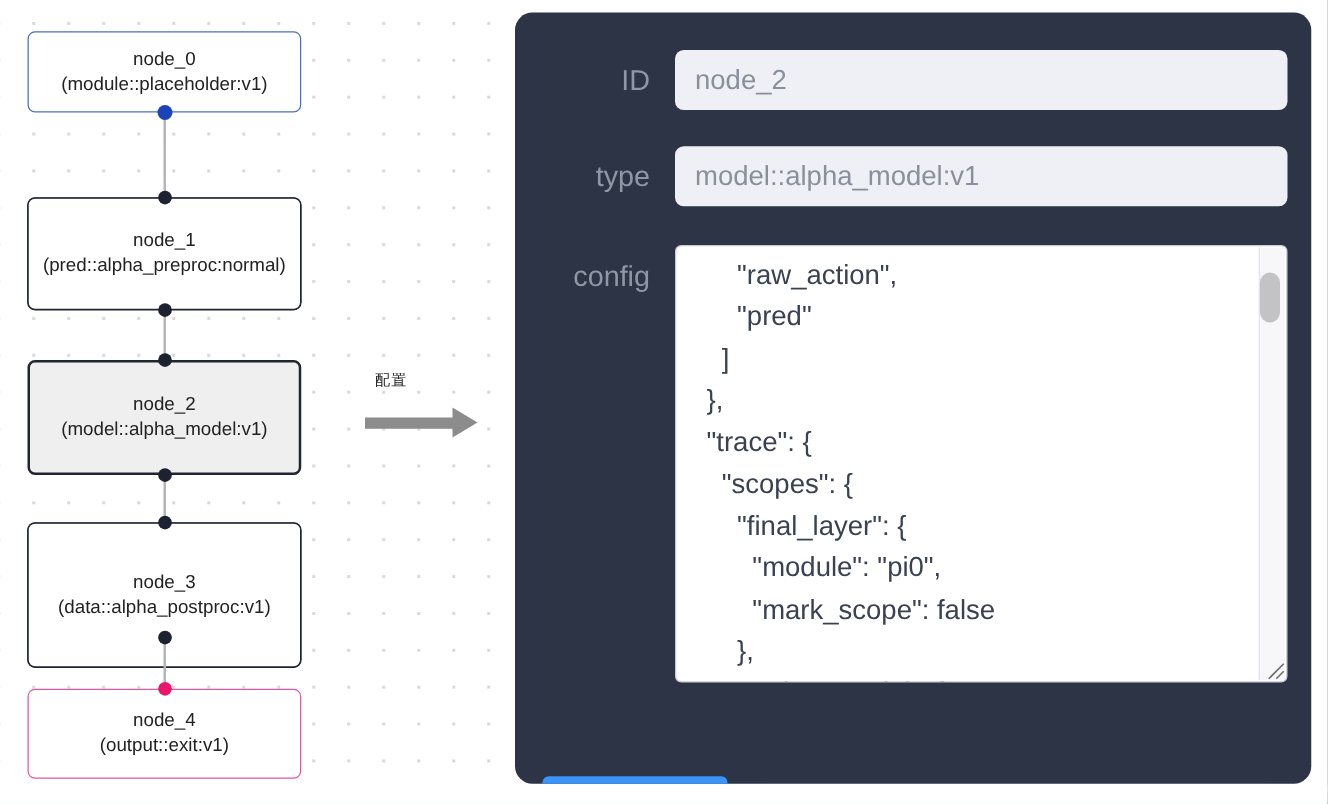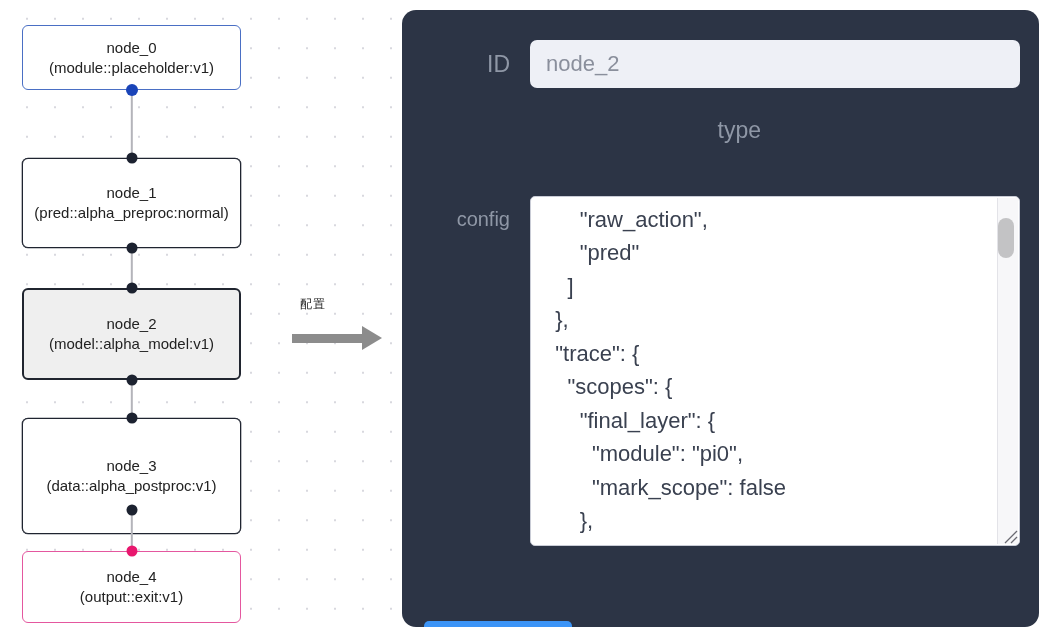--- a/index.html
+++ b/index.html
@@ -85,21 +85,21 @@
     position: absolute; left: 70px; top: 30px;
     width: 0; height: 0;
     border-top: 12.5px solid transparent;
     border-bottom: 12.5px solid transparent;
     border-left: 20px solid #8c8c8c;
   }
 
   
   #config-panel {
     position: absolute;
-    left: 402px; top: 10px;
+    left: 412px; top: 10px;
     width: 637px; height: 617px;
     background: #2c3445;
     border-radius: 14px;
     overflow: hidden;
     z-index: 10;
   }
   .field-row {
     position: absolute;
     display: flex;
     align-items: center;
@@ -117,25 +117,25 @@
     background: #eef0f6;
     border: none;
     border-radius: 7px;
     color: #8a8f9c;
     font-size: 22px;
     font-family: "Liberation Sans", sans-serif;
     padding: 0 16px;
     outline: none;
   }
   #row-id    { left: 8px; top: 30px;  width: 622px; height: 48px; }
-  #row-type  { left: 8px; top: 107px; width: 622px; height: 48px; flex-direction: column; }
+  #row-type  { left: 8px; top: 107px; width: 622px; height: 48px; }
   #input-id, #input-type { width: 490px; height: 48px; }
 
   #row-config { left: 8px; top: 186px; width: 622px; }
-  #label-config { width: 120px; text-align: right; padding-right: 20px; box-sizing: border-box; color: #8f97a6; font-size: 20px; align-self: flex-start; padding-top: 12px; }
+  #label-config { width: 120px; text-align: right; padding-right: 20px; box-sizing: border-box; color: #8f97a6; font-size: 23px; align-self: flex-start; padding-top: 12px; }
 
   #config-textarea-wrap {
     position: relative;
     width: 490px; height: 350px;
   }
   #config-textarea {
     box-sizing: border-box;
     width: 490px; height: 350px;
     background: #ffffff;
     border: 1px solid #c9ccd6;
@@ -233,20 +233,21 @@
 
 <div id="config-panel">
 
   <div class="field-row" id="row-id">
     <div class="field-label">ID</div>
     <input class="field-input" id="input-id" type="text" readonly="" value="node_2" style="">
   </div>
 
   <div class="field-row" id="row-type">
     <div class="field-label">type</div>
+    <input class="field-input" id="input-type" type="text" readonly="" value="model::alpha_model:v1" style="">
   </div>
 
   <div class="field-row" id="row-config">
     <div id="label-config">config</div>
     <div id="config-textarea-wrap">
       <textarea id="config-textarea" spellcheck="false" style="">      "raw_action",
       "pred"
     ]
   },
   "trace": {

